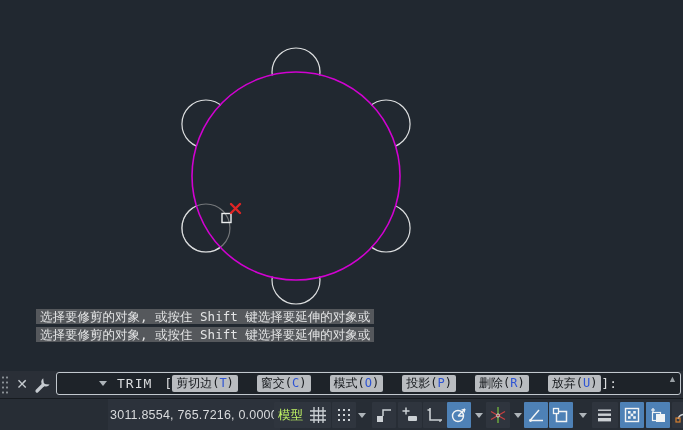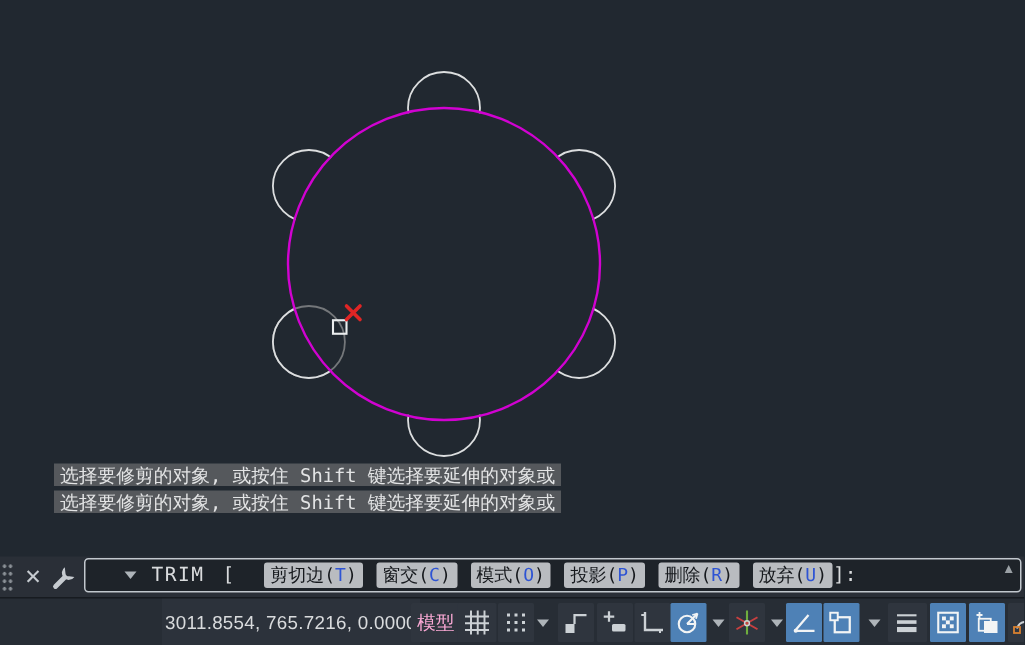--- a/index.html
+++ b/index.html
@@ -21,44 +21,44 @@
   
   .cmdbar { position:absolute; left:0; top:371px; width:683px; height:27px; background:#2a2f37; }
   .grip { position:absolute; left:1px; top:4px; width:8px; height:19px;
     background-image:radial-gradient(circle, #8a9096 1px, transparent 1.2px);
     background-size:4px 5px; }
   .cmd-close { position:absolute; left:12px; top:3px; width:20px; height:20px;
     color:#c6cbd0; font-size:14px; line-height:20px; text-align:center; cursor:default; }
   .cmd-wrench { position:absolute; left:33px; top:4px; width:20px; height:20px; }
   .cmd-field { position:absolute; left:56px; top:1px; right:2px; bottom:3px;
     background:#1e2329; border:1px solid #c2c8ce; border-radius:3px;
-    display:flex; align-items:center; padding-left:22px; overflow:hidden; }
+    display:flex; align-items:center; padding-left:38px; overflow:hidden; }
   .recent-dots { position:absolute; left:60px; top:3px; display:flex; gap:2px; }
   .recent-dots i { width:4px; height:2px; background:#3f7fc0; }
   .dd-caret { width:0; height:0; border-left:4px solid transparent; border-right:4px solid transparent;
     border-top:5px solid #aeb4b9; margin:0 10px 0 4px; }
   .cmd-text { font-family:"DejaVu Sans Mono", monospace; font-size:13px; color:#d9dbdd; white-space:pre; }
   .cmd-prompt { margin-right:12px; letter-spacing:1px; }
-  .chips { display:flex; gap:9px; align-items:center;margin-left:20px; }
+  .chips { display:flex; gap:19px; align-items:center; }
   .chip { background:#b9bcc0; border-radius:2px; padding:0 4px; height:17px; line-height:17px;
     font-family:"DejaVu Sans Mono", monospace; font-size:12px; color:#16191d; white-space:nowrap; cursor:default; }
   .chip b { font-weight:normal; color:#2e54d4; }
   .scroll-up { position:absolute; right:6px; top:3px; font-size:9px; color:#9aa0a5; }
 
   
   .statusbar { position:absolute; left:0; top:398px; width:683px; height:32px;
     background:#272d35; border-top:1px solid #171b20; overflow:hidden; }
   .sb { position:absolute; top:3px; height:26px; background:#2f353e; border-radius:1px;
     display:flex; align-items:center; justify-content:center; cursor:default; }
   .sb.active { background:#4e81b6; }
   .sb.flat { background:transparent; }
   .coords { position:absolute; left:108px; top:0; height:100%; width:172px;
     background:#2c323b; display:flex; align-items:center; justify-content:center;
     color:#d9dbdd; font-size:12.5px; letter-spacing:.2px; }
-  .model-label { color:#f9a8d4; font-size:12.5px;text-align:center; }
+  .model-label { color:#bef264; font-size:12.5px;text-align:center; }
   .caret-btn { width:13px; }
   .caret-btn:after { content:""; width:0; height:0; border-left:4px solid transparent;
     border-right:4px solid transparent; border-top:5px solid #aeb4b9; }
   svg.icon { display:block; }
 </style>
 </head>
 <body>
 
 <div class="app">
 

